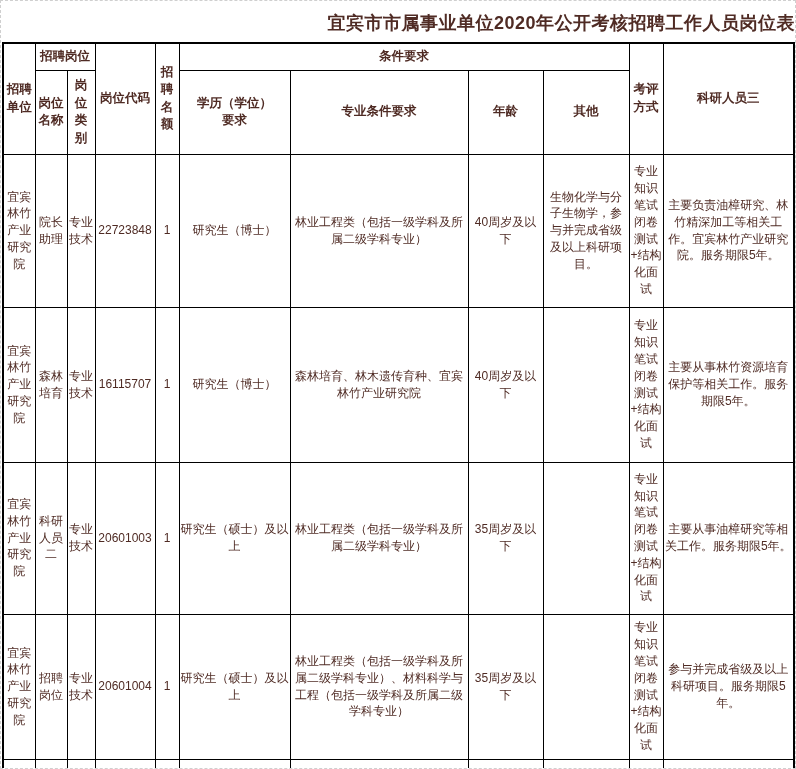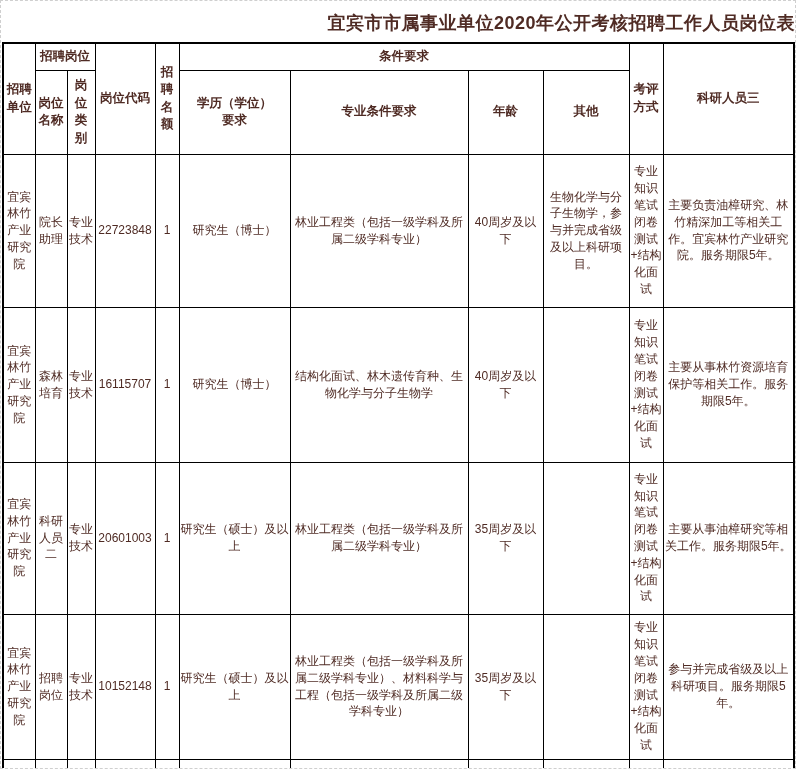--- a/index.html
+++ b/index.html
@@ -111,21 +111,21 @@
       <td>主要负责油樟研究、林竹精深加工等相关工作。宜宾林竹产业研究院。服务期限5年。</td>
     </tr>
 
     <tr style="height:155px">
       <td>宜宾林竹产业研究院</td>
       <td>森林培育</td>
       <td>专业技术</td>
       <td>16115707</td>
       <td>1</td>
       <td>研究生（博士）</td>
-      <td>结构化面试、林木遗传育种、生物化学与分子生物学</td>
+      <td>森林培育、林木遗传育种、宜宾林竹产业研究院</td>
       <td>40周岁及以下</td>
       <td></td>
       <td>专业知识笔试闭卷测试+结构化面试</td>
       <td>主要从事林竹资源培育保护等相关工作。服务期限5年。</td>
     </tr>
 
     <tr style="height:152px">
       <td>宜宾林竹产业研究院</td>
       <td>科研人员二</td>
       <td>专业技术</td>
@@ -136,21 +136,21 @@
       <td>35周岁及以下</td>
       <td></td>
       <td>专业知识笔试闭卷测试+结构化面试</td>
       <td>主要从事油樟研究等相关工作。服务期限5年。</td>
     </tr>
 
     <tr style="height:145px">
       <td>宜宾林竹产业研究院</td>
       <td>招聘岗位</td>
       <td>专业技术</td>
-      <td>10152148</td>
+      <td>20601004</td>
       <td>1</td>
       <td>研究生（硕士）及以上</td>
       <td>林业工程类（包括一级学科及所属二级学科专业）、材料科学与工程（包括一级学科及所属二级学科专业）</td>
       <td>35周岁及以下</td>
       <td></td>
       <td>专业知识笔试闭卷测试+结构化面试</td>
       <td>参与并完成省级及以上科研项目。服务期限5年。</td>
     </tr>
 
     <tr style="height:40px">

